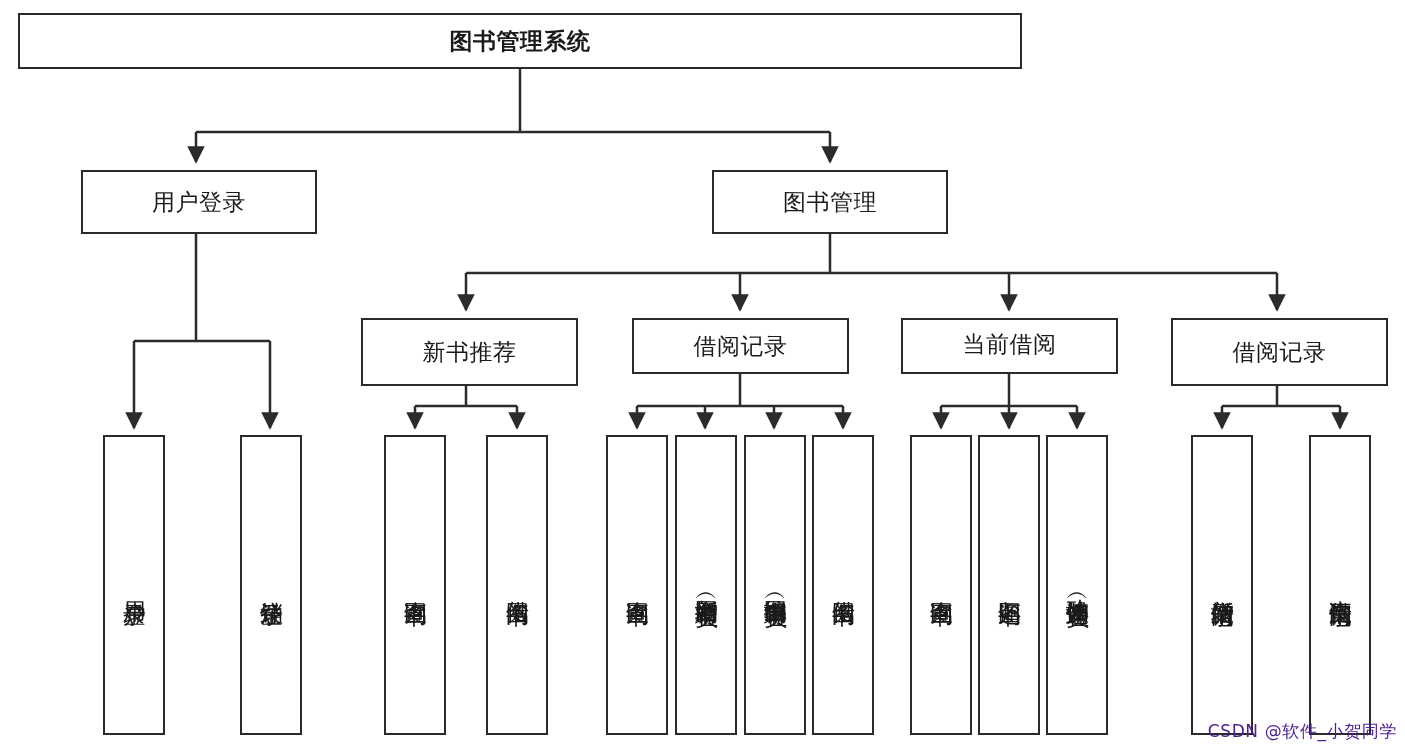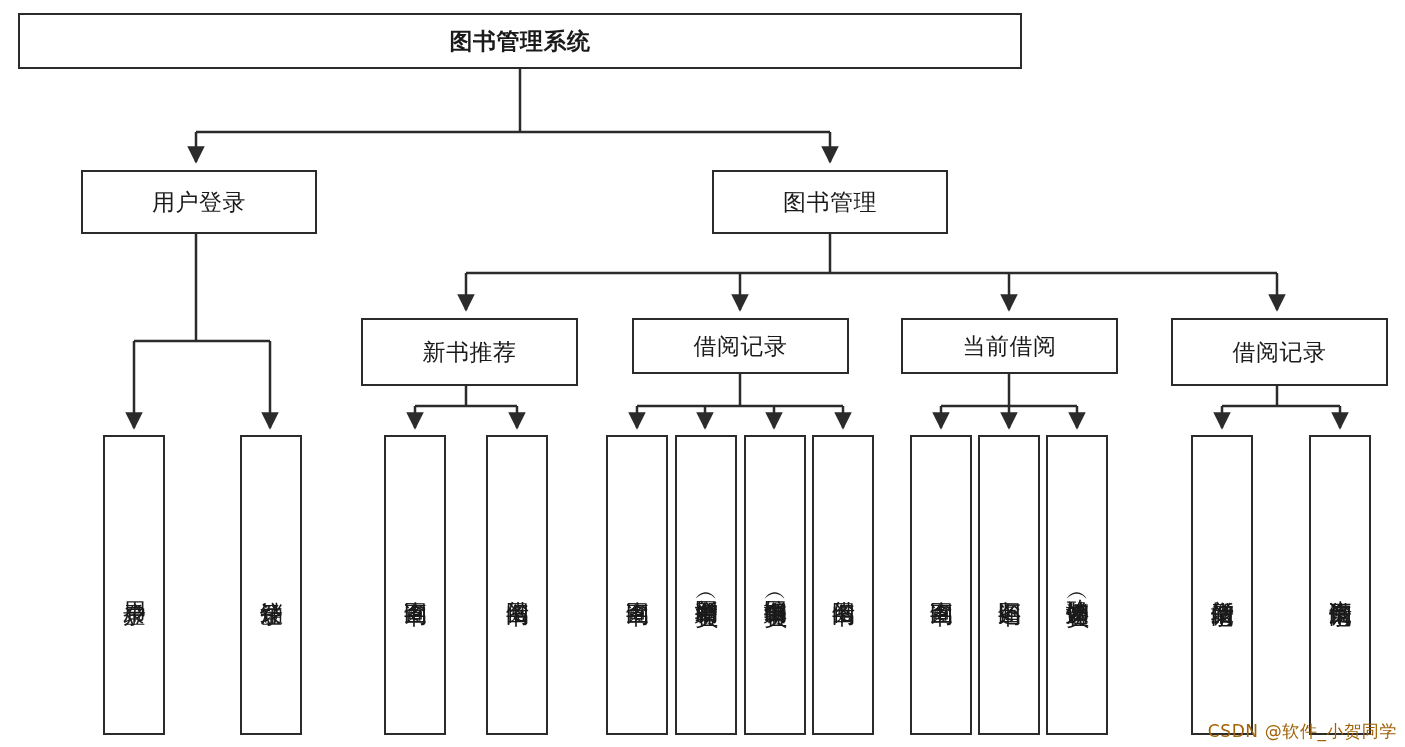--- a/index.html
+++ b/index.html
@@ -62,21 +62,21 @@
     align-items: center;
     justify-content: center;
     color: #1a1a1a;
     padding: 4px 0;
   }
   .watermark {
     position: absolute;
     right: 8px;
     bottom: 4px;
     font-size: 17px;
-    color: #a16207;
+    color: #4c1d95;
     letter-spacing: 0.6px;
     white-space: nowrap;
   }
 </style>
 </head>
 <body>
 
 <div id="canvas">
 
   <svg id="edges" viewBox="0 0 1405 747" xmlns="http://www.w3.org/2000/svg">
@@ -142,21 +142,21 @@
   </div>
 
   <div class="node node-h" style="left:361px; top:318px; width:217px; height:68px;">
     <span>新书推荐</span>
   </div>
 
   <div class="node node-h" style="left:632px; top:318px; width:217px; height:56px;">
     <span>借阅记录</span>
   </div>
 
-  <div class="node node-h" style="left:901px; top:318px; width:217px; height:56px;">
+  <div class="node node-h" style="left:901px; top:318px; width:217px; height:56px;font-family:Liberation Mono, monospace;">
     <span>当前借阅</span>
   </div>
 
   <div class="node node-h" style="left:1171px; top:318px; width:217px; height:68px;">
     <span>借阅记录</span>
   </div>
 
   <div class="leaf" style="left:103px; top:435px; width:62px; height:300px;">
     <span class="leaf-inner">用户登录</span>
   </div>

